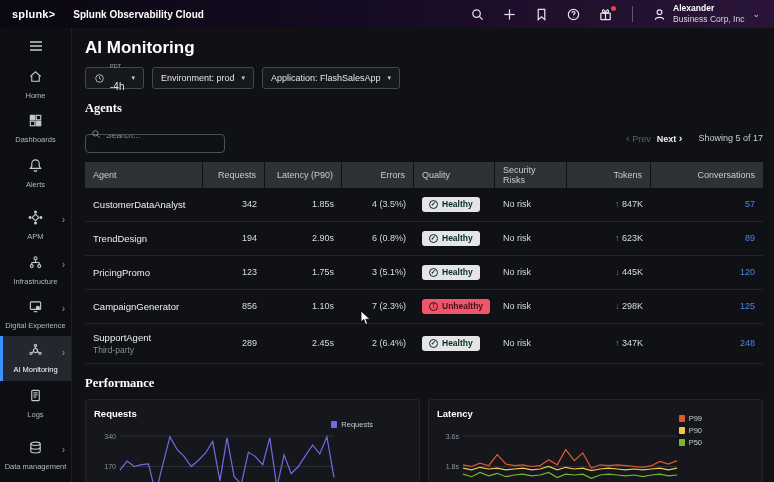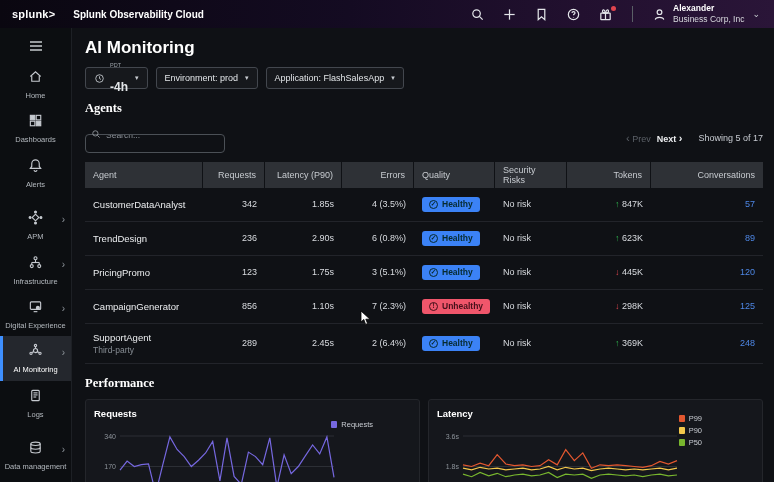--- a/index.html
+++ b/index.html
@@ -41,21 +41,21 @@
   
   .main { flex:1; padding:10px 11px 0 13px; }
   .page-title { font-size:17px; font-weight:bold; color:#fff; }
   .filters { display:flex; gap:8px; margin-top:9px; }
   .pill { display:flex; align-items:center; gap:5px; height:22px; padding:0 8px;
     background:#16181c; border:1px solid #43474e; border-radius:3px;
     font-size:9px; color:#e3e6e9; cursor:pointer; }
   .pill svg { stroke:#cfd3d8; fill:none; stroke-width:1.2; }
   .tstack { display:flex; flex-direction:column; line-height:1; }
   .tz { font-size:5.5px; color:#9aa0a7; }
-  .trange { font-size:12px; margin-top:13px;font-weight:bold; }
+  .trange { font-size:10px; margin-top:13px; }
   .caret { font-size:7px; color:#c9cdd2; margin-left:2px; }
 
   .sec-head { font-size:12.5px; font-weight:bold; color:#fff; margin-top:12px;font-family:Liberation Serif, serif; }
 
   .controls { display:flex; align-items:center; margin-top:8px; }
   .searchbox { position:relative; width:140px; }
   .searchbox input { width:100%; height:19px; background:transparent; border:1px solid #4b5056;
     border-radius:4px; color:#e8eaec; font-size:8.5px; padding:0 6px 16px 20px;
     font-family:"Liberation Sans",sans-serif; }
   .searchbox input::placeholder { color:#8b9097; }
@@ -74,21 +74,21 @@
   .hcell:last-child { border-right:none; }
   .hcell.num { justify-content:flex-end; text-align:right; }
   .trow { height:34px; align-items:center; border-bottom:1px solid #22242a; }
   .trow.tall { height:40px; }
   .tcell { padding:0 8px; font-size:9px; color:#d9dce0; }
   .tcell.num { text-align:right; }
   .agent-name { font-size:9.5px; color:#eceef0; }
   .agent-sub { font-size:8.5px; color:#878d94; margin-top:2px; }
   .badge { display:inline-flex; align-items:center; gap:4px; padding:2.5px 7px;
     border-radius:3px; font-size:8.5px; font-weight:bold; }
-  .b-healthy { background:#3b82f6; color:#062a2e; }
+  .b-healthy { background:#e5e5e5; color:#062a2e; }
   .b-unhealthy { background:#f0566b; color:#47101a; }
   .bicon { width:9px; height:9px; border:1px solid currentColor; border-radius:50%;
     display:inline-flex; align-items:center; justify-content:center; font-size:6.5px; line-height:1; }
   .tok-up { color:#2eaf4d; } .tok-down { color:#e0454f; }
   .link { color:#4e87e5; cursor:pointer; }
 
   
   .charts { display:flex; gap:8px; margin-top:8px; }
   .chart-card { position:relative; width:335px; height:150px; background:#15171c;
     border:1px solid #24262b; border-radius:3px; padding:8px 8px 0; }
@@ -353,21 +353,21 @@
                 <span>Healthy</span>
               </span></div>
             <div class="tcell ">No risk</div>
             <div class="tcell num"><span class="tok-up">↑ </span><span>847K</span></div>
             <div class="tcell num link">57</div>
           </div>
           <div class="trow">
             <div class="tcell ">
               <div class="agent-name">TrendDesign</div>
             </div>
-            <div class="tcell num">236</div>
+            <div class="tcell num">194</div>
             <div class="tcell num">2.90s</div>
             <div class="tcell num">6 (0.8%)</div>
             <div class="tcell "><span class="badge b-healthy">
                 <span class="bicon">✓</span>
                 <span>Healthy</span>
               </span></div>
             <div class="tcell ">No risk</div>
             <div class="tcell num"><span class="tok-up">↑ </span><span>623K</span></div>
             <div class="tcell num link">89</div>
           </div>
@@ -407,21 +407,21 @@
               <div class="agent-sub">Third-party</div>
             </div>
             <div class="tcell num">289</div>
             <div class="tcell num">2.45s</div>
             <div class="tcell num">2 (6.4%)</div>
             <div class="tcell "><span class="badge b-healthy">
                 <span class="bicon">✓</span>
                 <span>Healthy</span>
               </span></div>
             <div class="tcell ">No risk</div>
-            <div class="tcell num"><span class="tok-up">↑ </span><span>369K</span></div>
+            <div class="tcell num"><span class="tok-up">↑ </span><span>347K</span></div>
             <div class="tcell num link">248</div>
           </div>
         </div>
     </div>
 
     <div class="sec-head">Performance</div>
 
     <div class="charts">
       <div class="chart-card">
         <div class="chart-title">Requests</div>

